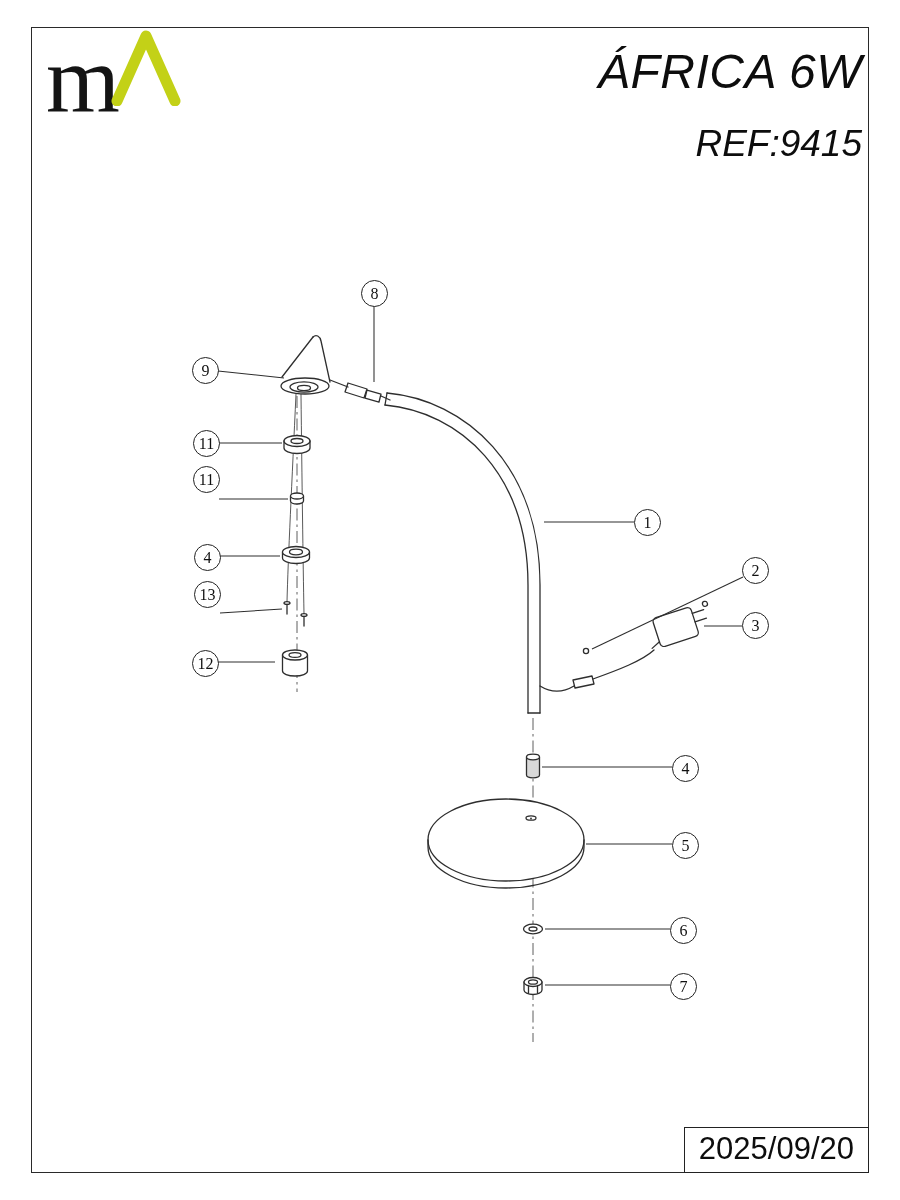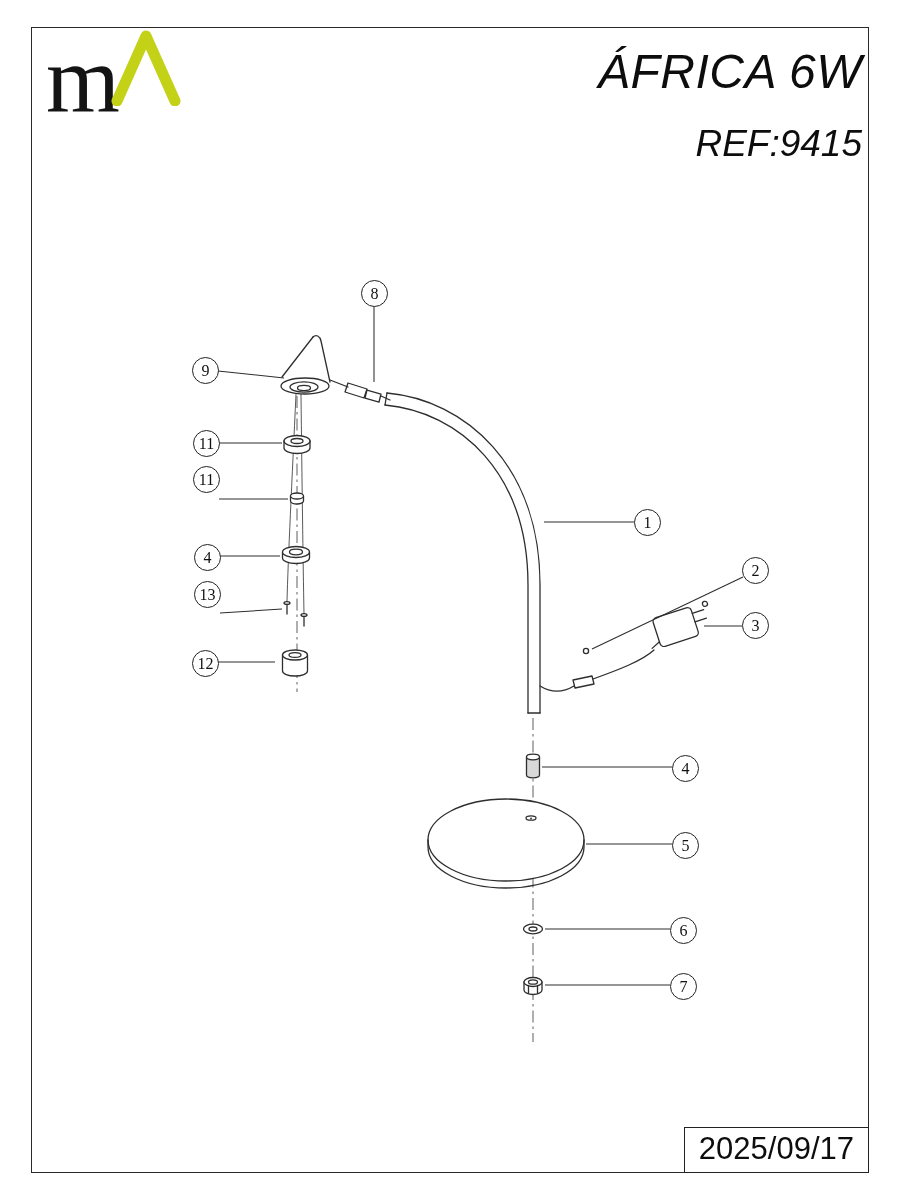--- a/index.html
+++ b/index.html
@@ -218,16 +218,16 @@
       <span>4</span>
     </div>
   <div class="callout" style="left:194px;top:581px">
       <span>13</span>
     </div>
   <div class="callout" style="left:192px;top:650px">
       <span>12</span>
     </div>
 
   <div class="date-box">
-    <span>2025/09/17</span>
+    <span>2025/09/20</span>
   </div>
 
 </div>
 
 </body></html>

